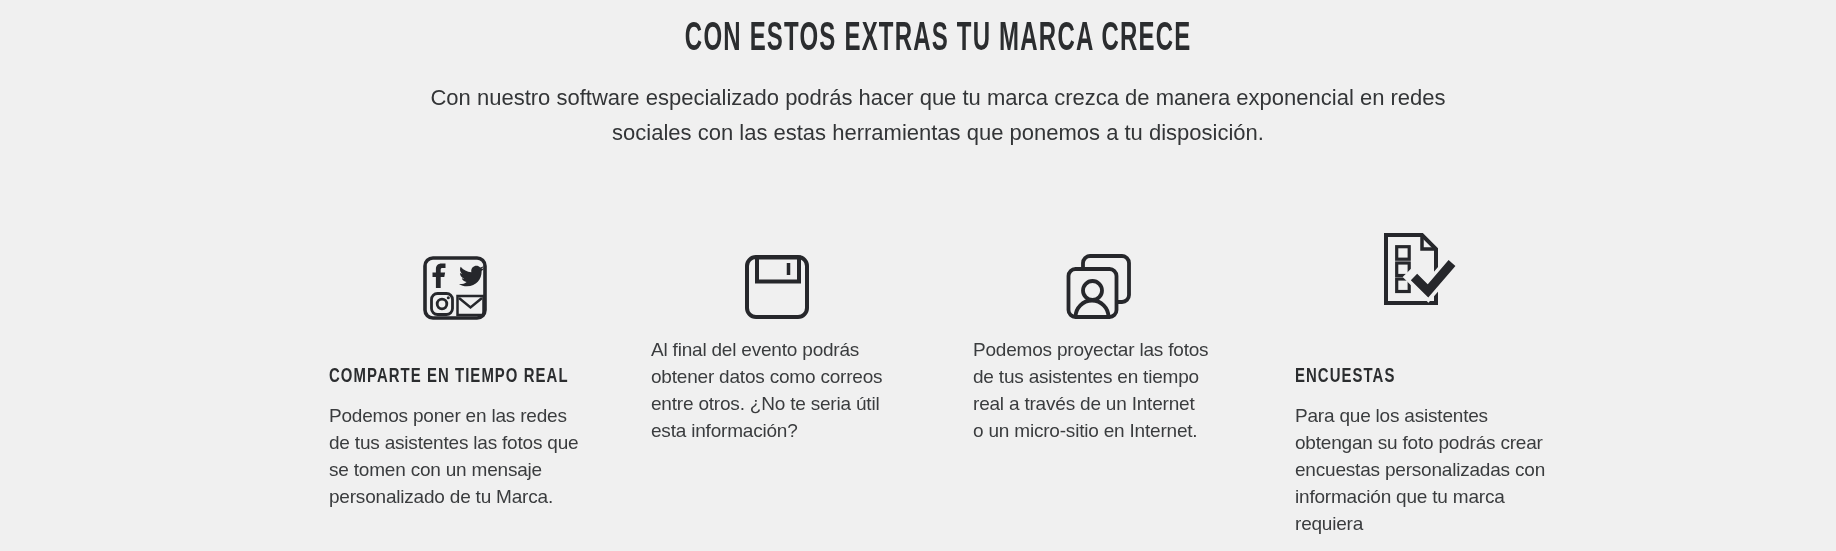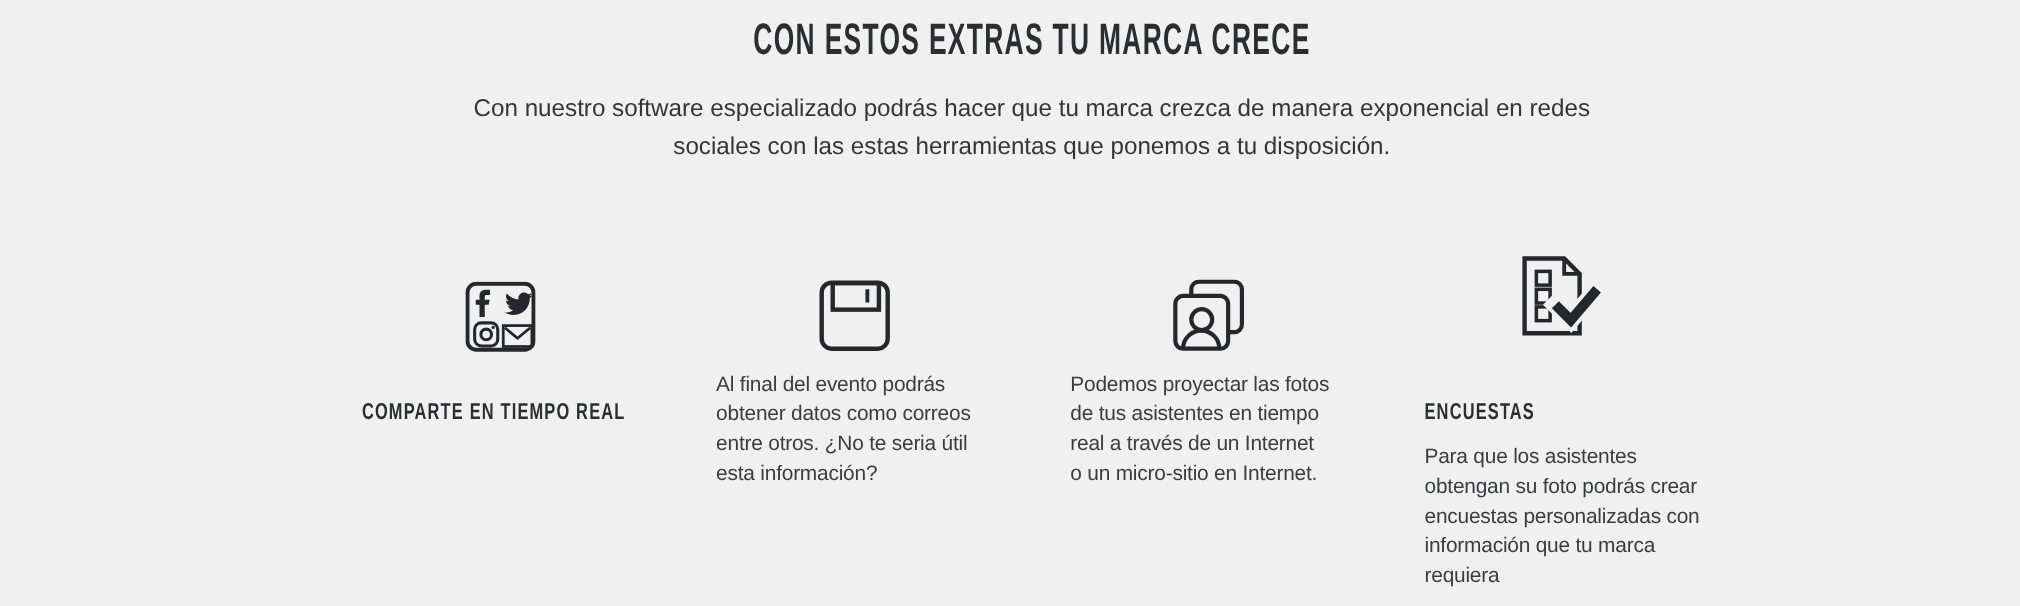--- a/index.html
+++ b/index.html
@@ -103,20 +103,24 @@
             <circle cx="19" cy="48" r="4.8"></circle>
             <circle cx="25.3" cy="41.7" r="1.5" fill="#26272b" stroke="none"></circle>
           </g>
           <g fill="none" stroke="#26272b" stroke-width="2.5">
             <rect x="34.5" y="40" width="26" height="19"></rect>
             <polyline points="36,42 47.5,51.5 59,42"></polyline>
           </g>
         </svg>
       </div>
       <h3 class="ftitle"><span class="cond-t">COMPARTE EN TIEMPO REAL</span></h3>
+      <p class="fdesc">Podemos poner en las redes
+de tus asistentes las fotos que
+se tomen con un mensaje
+personalizado de tu Marca.</p>
     </div>
 
     <div class="col">
       <div class="icon-wrap">
         <svg width="66" height="66" viewBox="0 0 66 66">
           <rect x="3" y="3" width="60" height="60" rx="9" fill="none" stroke="#26272b" stroke-width="4"></rect>
           <rect x="13" y="3.5" width="42" height="24" fill="none" stroke="#26272b" stroke-width="4"></rect>
           <line x1="44.5" y1="9" x2="44.5" y2="21" stroke="#26272b" stroke-width="3.5"></line>
         </svg>
       </div>

